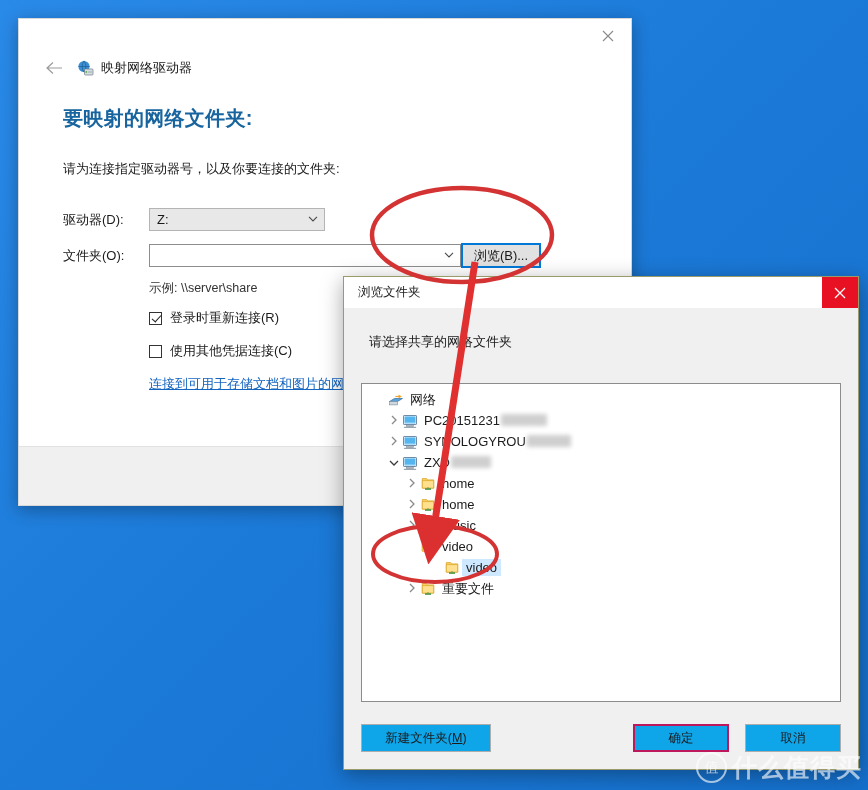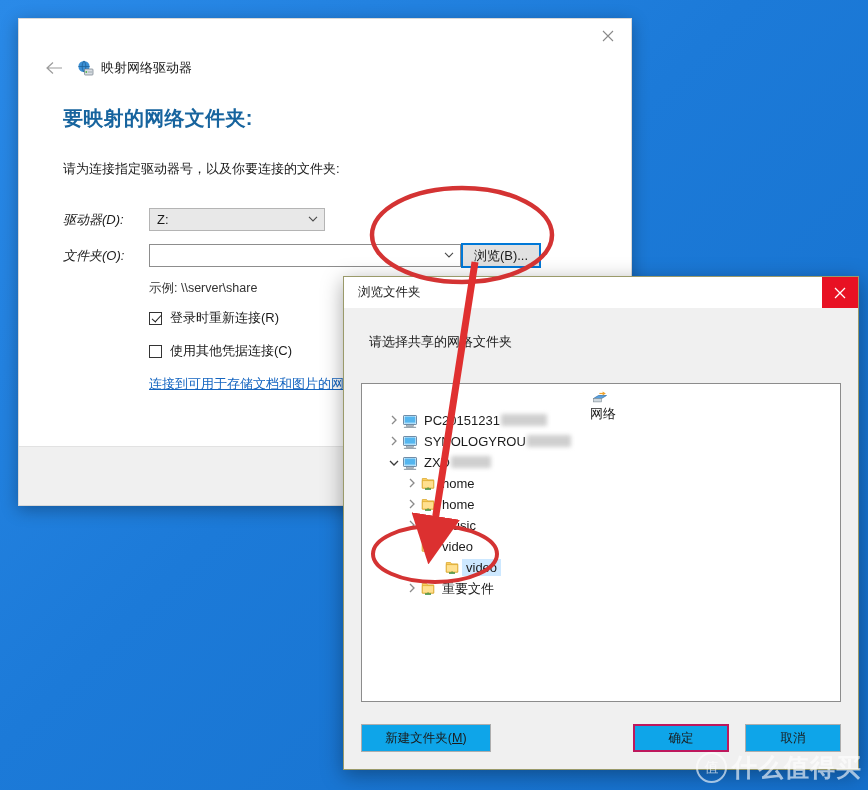--- a/index.html
+++ b/index.html
@@ -99,21 +99,20 @@
   .field-row {
     display: flex;
     align-items: center;
     margin-bottom: 12px;
   }
   .field-label {
     width: 86px;
     font-size: 13px;
     color: #1b1b1b;
     flex: none;
-    font-style: italic;
   }
   .combo {
     position: relative;
     height: 23px;
     box-sizing: border-box;
     display: flex;
     align-items: center;
     font-size: 13px;
     color: #1b1b1b;
     padding: 0 22px 0 7px;
@@ -446,21 +445,21 @@
       <svg width="12" height="12" viewBox="0 0 12 12" aria-hidden="true">
         <path d="M1 1 L11 11 M11 1 L1 11" stroke="#ffffff" stroke-width="1.3" fill="none"></path>
       </svg>
     </div>
   </div>
 
   <div id="browse-prompt">请选择共享的网络文件夹</div>
 
   <div id="tree-panel">
     <div id="tree-inner">
-        <div class="tree-row" style="padding-left: 4px; flex-direction: column;">
+        <div class="tree-row" style="padding-left: 10px;">
           <span class="twisty none"></span>
           <span class="ic"><svg width="16" height="16" viewBox="0 0 16 16">
               <path d="M1.5 9.5 L6.5 6.5 L14.5 6.5 L9.5 9.5 z" fill="#5aa0dd" stroke="#2f6fa8" stroke-width="0.7"></path>
               <rect x="1.5" y="9.5" width="8" height="3.4" fill="#cfd8de" stroke="#7c8a95" stroke-width="0.6"></rect>
               <path d="M10.6 2.4 l3.2 2.1 l-3.2 2.1 z" fill="#f0a32a"></path>
               <path d="M7.4 4.5 h4.4" stroke="#f0a32a" stroke-width="1.2" fill="none"></path>
             </svg></span>
           <span class="lbl">网络</span>
         </div>
         <div class="tree-row" style="padding-left: 24px;">

